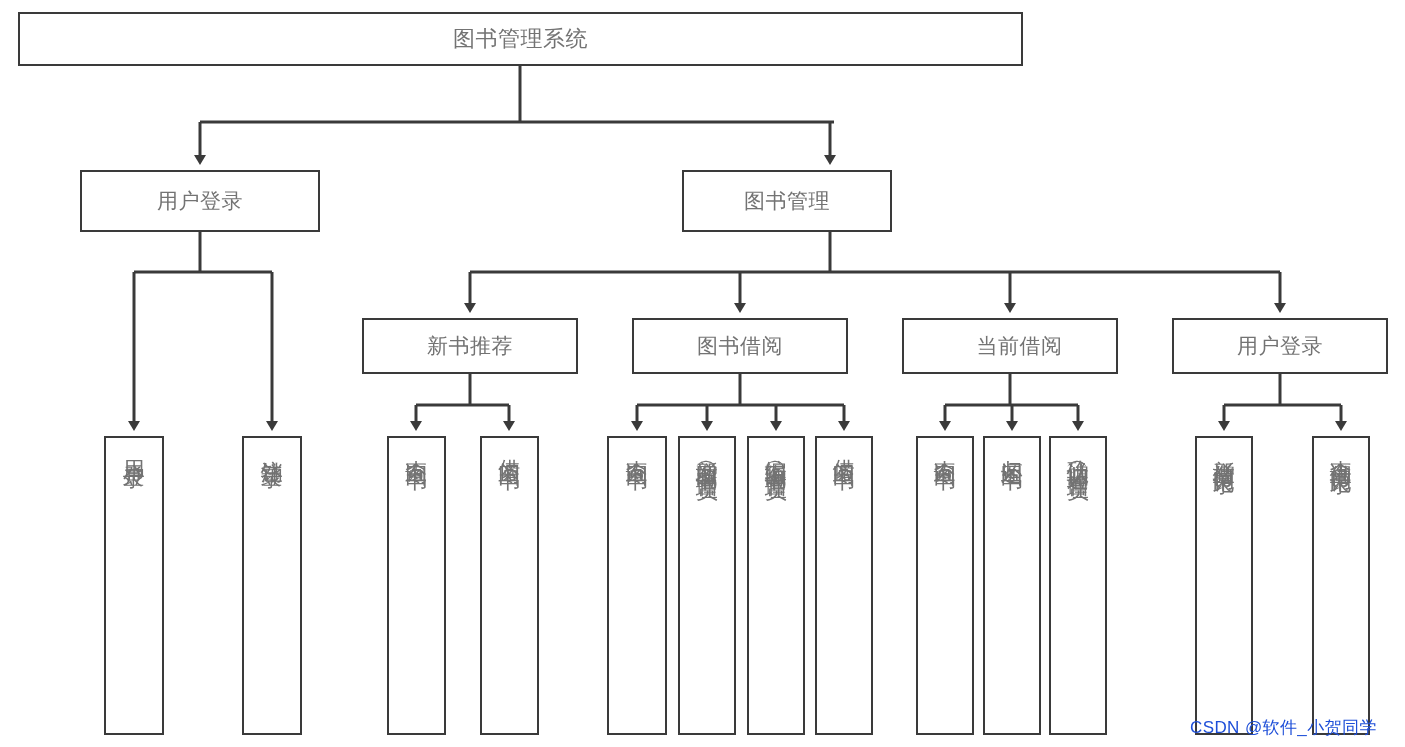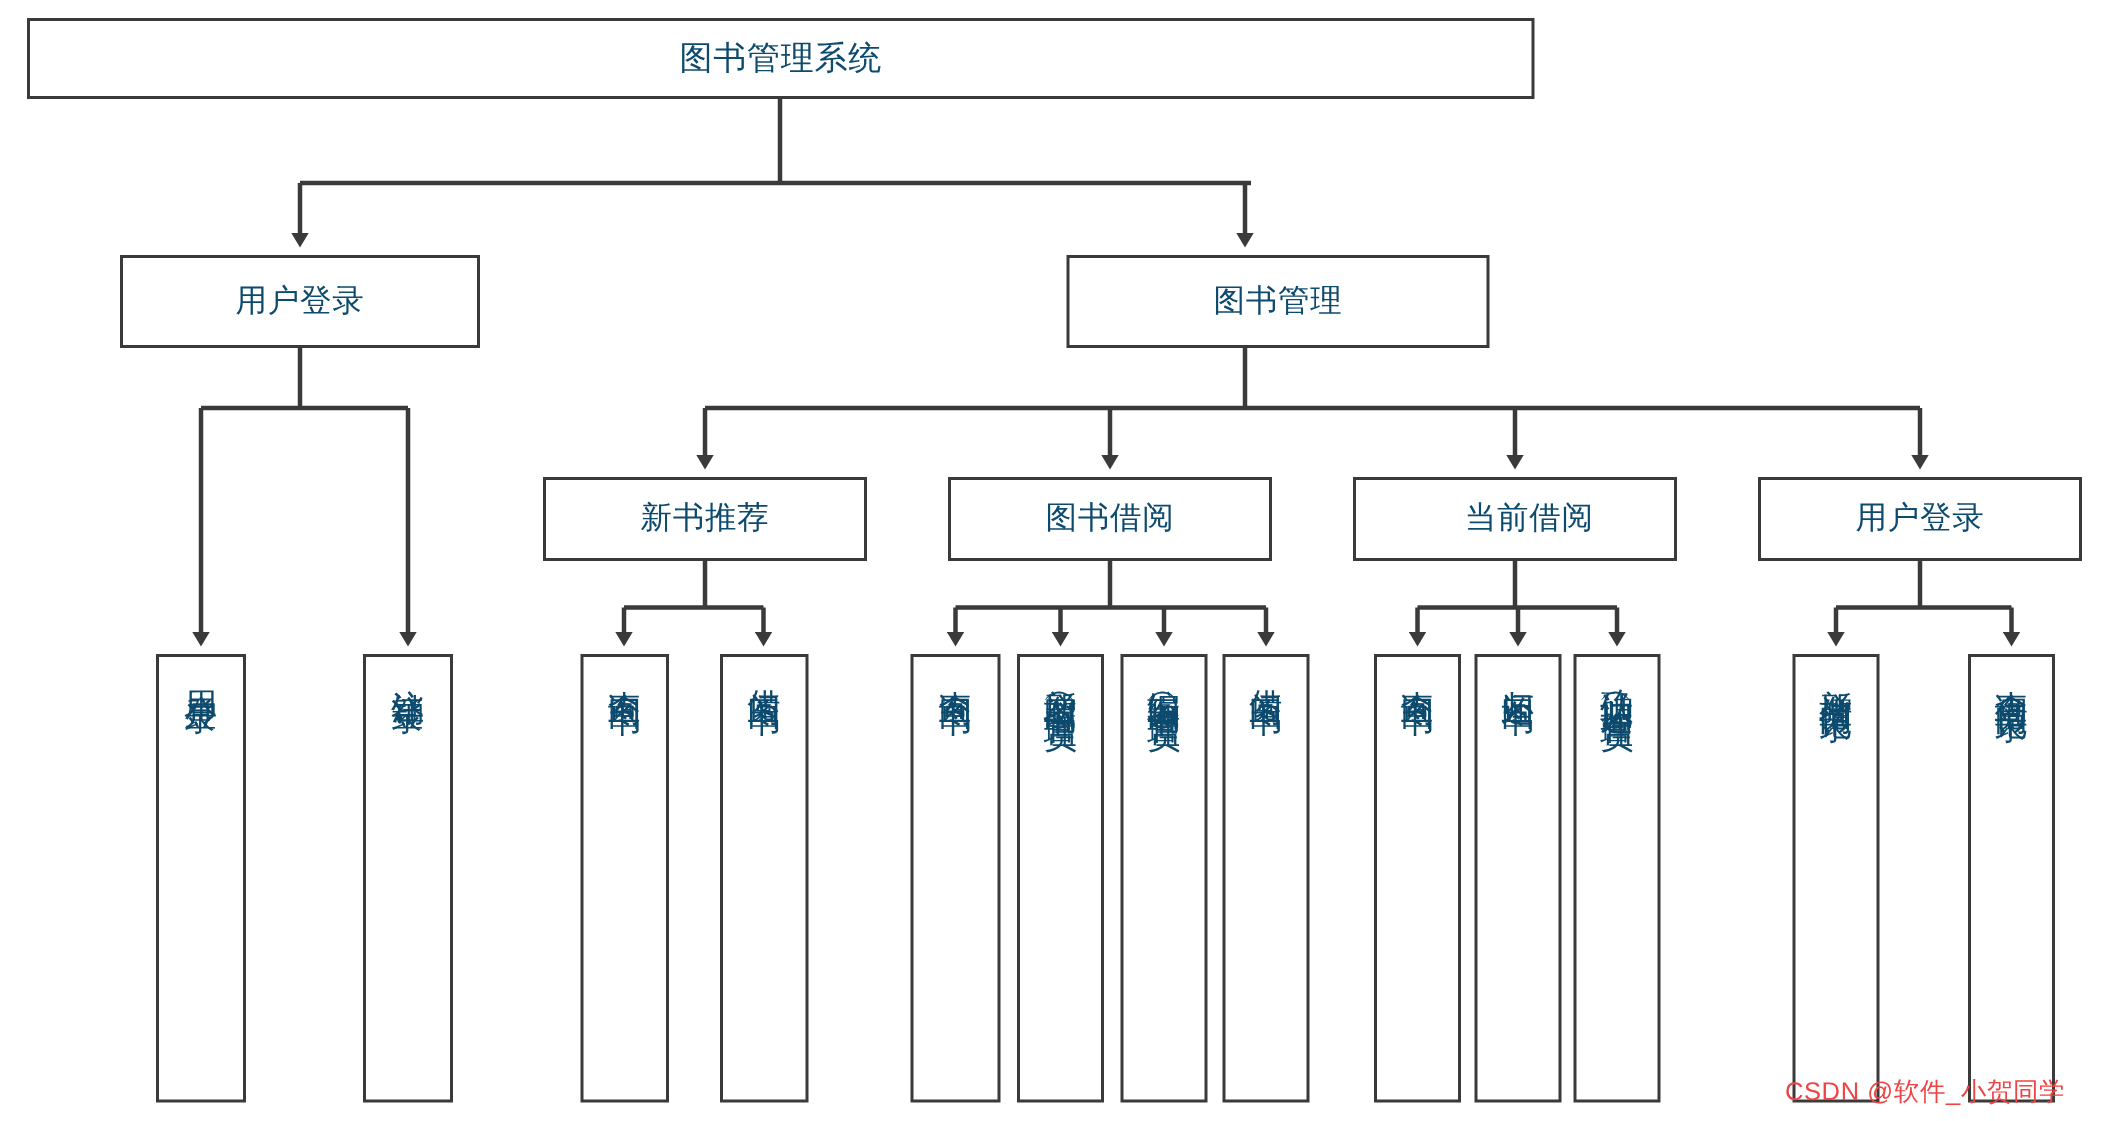--- a/index.html
+++ b/index.html
@@ -26,21 +26,21 @@
     pointer-events: none;
   }
   .node {
     position: absolute;
     box-sizing: border-box;
     border: 2.5px solid #3a3a3a;
     background: #ffffff;
     display: flex;
     align-items: center;
     justify-content: center;
-    color: #0c4a6e;
+    color: #737373;
   }
   .node .lbl {
     display: block;
     text-align: center;
     line-height: 1.16;
     letter-spacing: 0.5px;
   }
   .node.horizontal .lbl {
     font-size: 21px;
     white-space: nowrap;
@@ -56,21 +56,21 @@
     font-size: 22px;
     letter-spacing: 3px;
     white-space: nowrap;
   }
   .node.root .lbl { font-size: 22px; }
   .watermark {
     position: absolute;
     left: 1190px;
     top: 716px;
     font-size: 17px;
-    color: #ef4444;
+    color: #1d4ed8;
     white-space: nowrap;
     letter-spacing: 0.4px;
     font-family: "Liberation Sans", "DejaVu Sans", sans-serif;
   }
 </style>
 </head>
 <body>
 
 <div id="canvas">
 
@@ -124,21 +124,21 @@
     </g>
   </svg>
 
   <div class="node horizontal root" style="left:18px; top:12px; width:1005px; height:54px;">
     <span class="lbl">图书管理系统</span>
   </div>
 
   <div class="node horizontal" style="left:80px; top:170px; width:240px; height:62px;">
     <span class="lbl">用户登录</span>
   </div>
-  <div class="node horizontal" style="left:711px; top:170px; width:282px; height:62px;">
+  <div class="node horizontal" style="left:682px; top:170px; width:210px; height:62px;font-family:Liberation Serif, serif;">
     <span class="lbl">图书管理</span>
   </div>
 
   <div class="node horizontal" style="left:632px; top:318px; width:216px; height:56px;">
     <span class="lbl">图书借阅</span>
   </div>
   <div class="node horizontal" style="left:362px; top:318px; width:216px; height:56px;">
     <span class="lbl">新书推荐</span>
   </div>
   <div class="node horizontal" style="left:902px; top:318px; width:216px; height:56px;padding-left:19px;">

